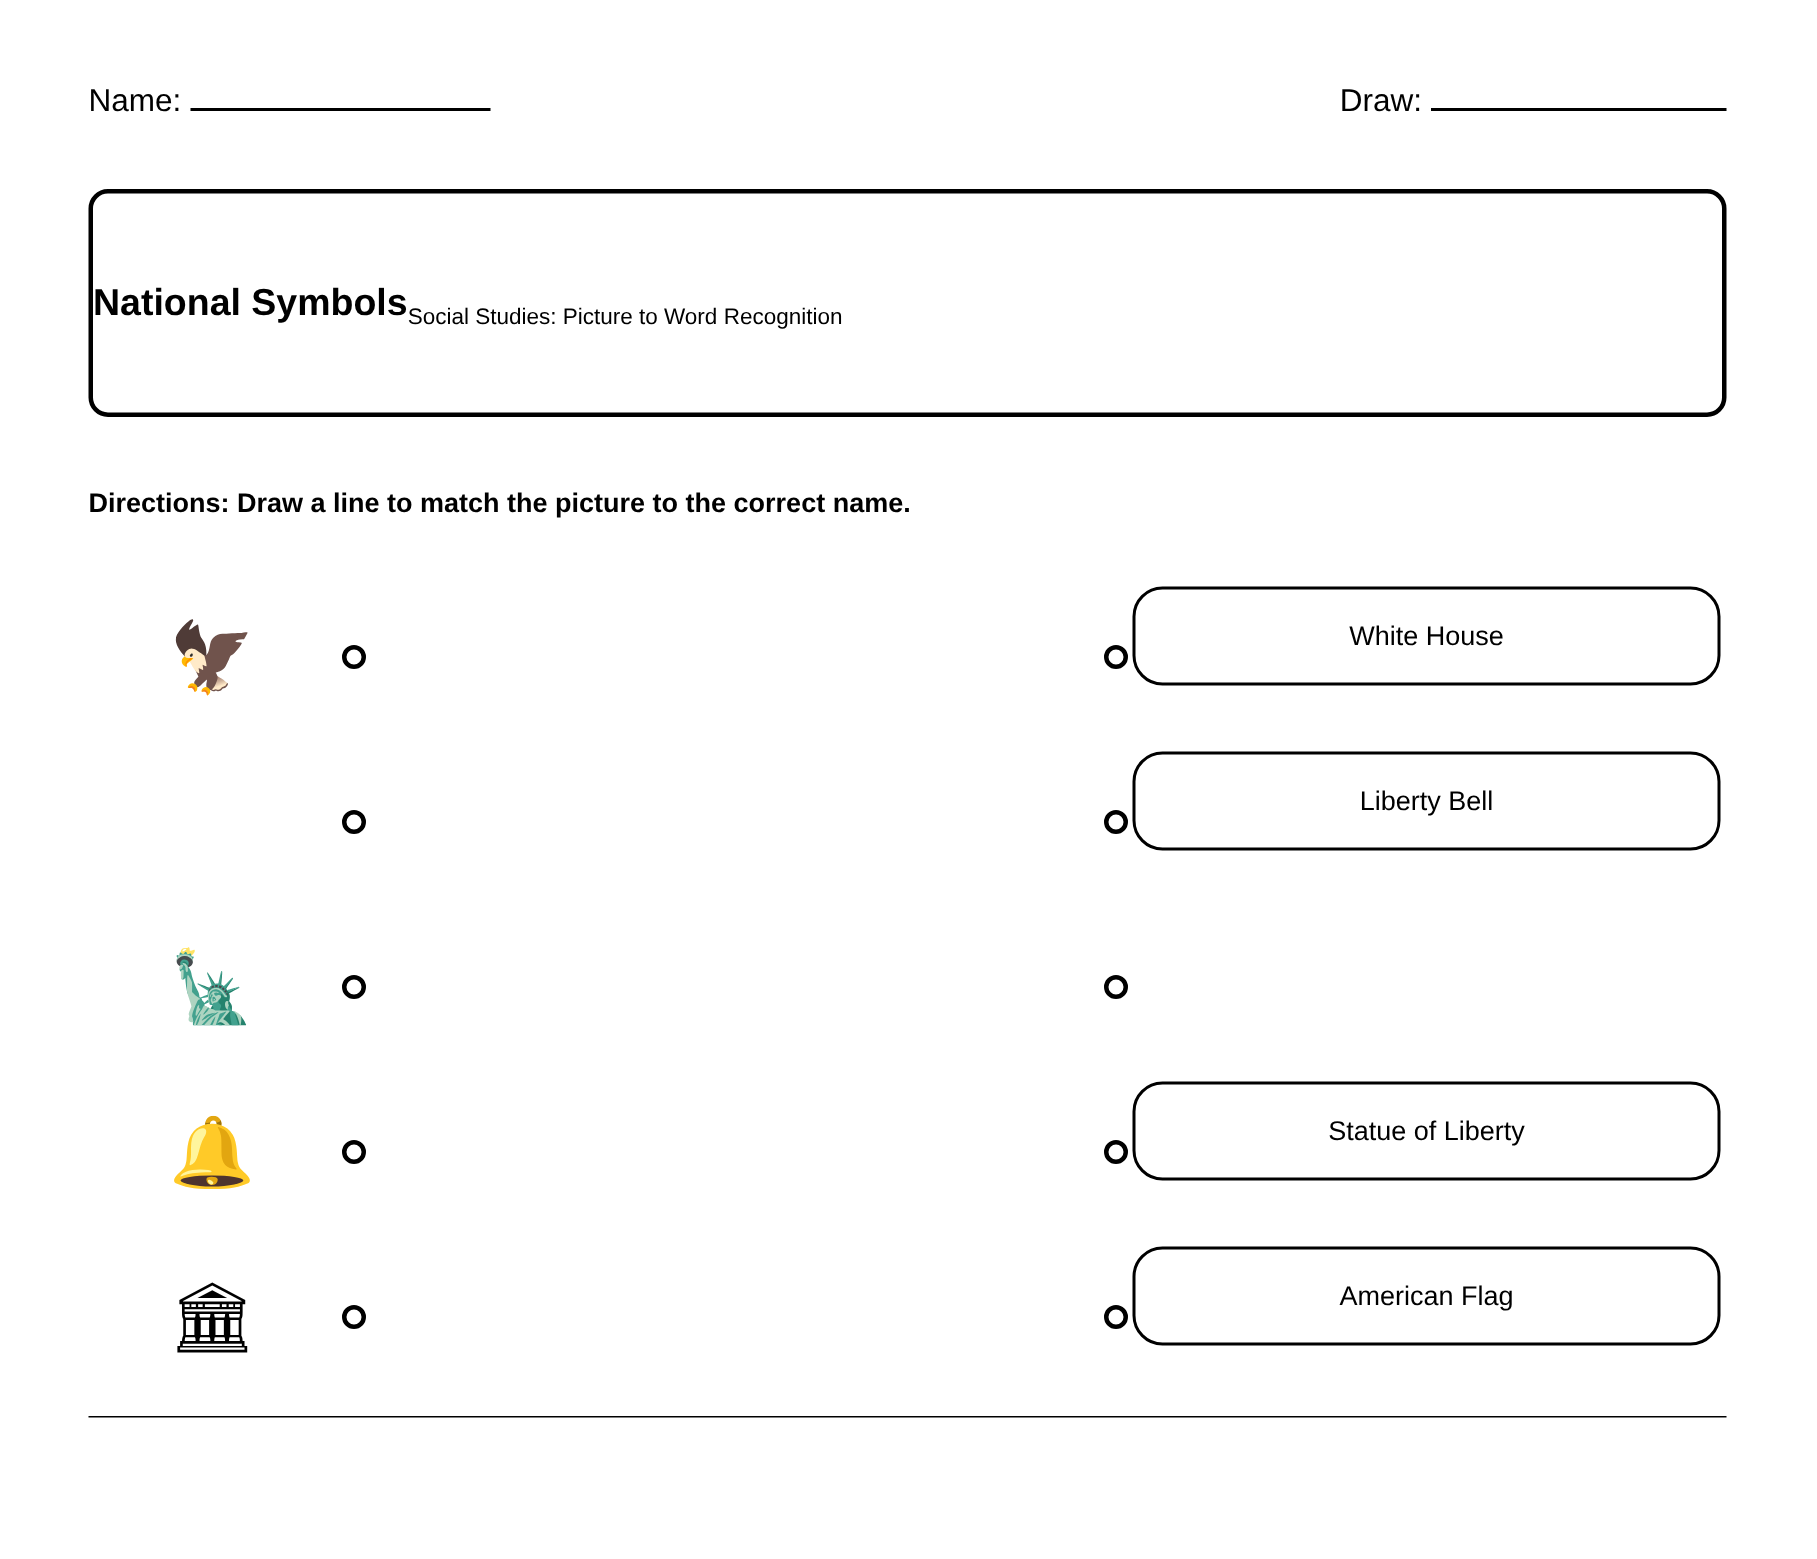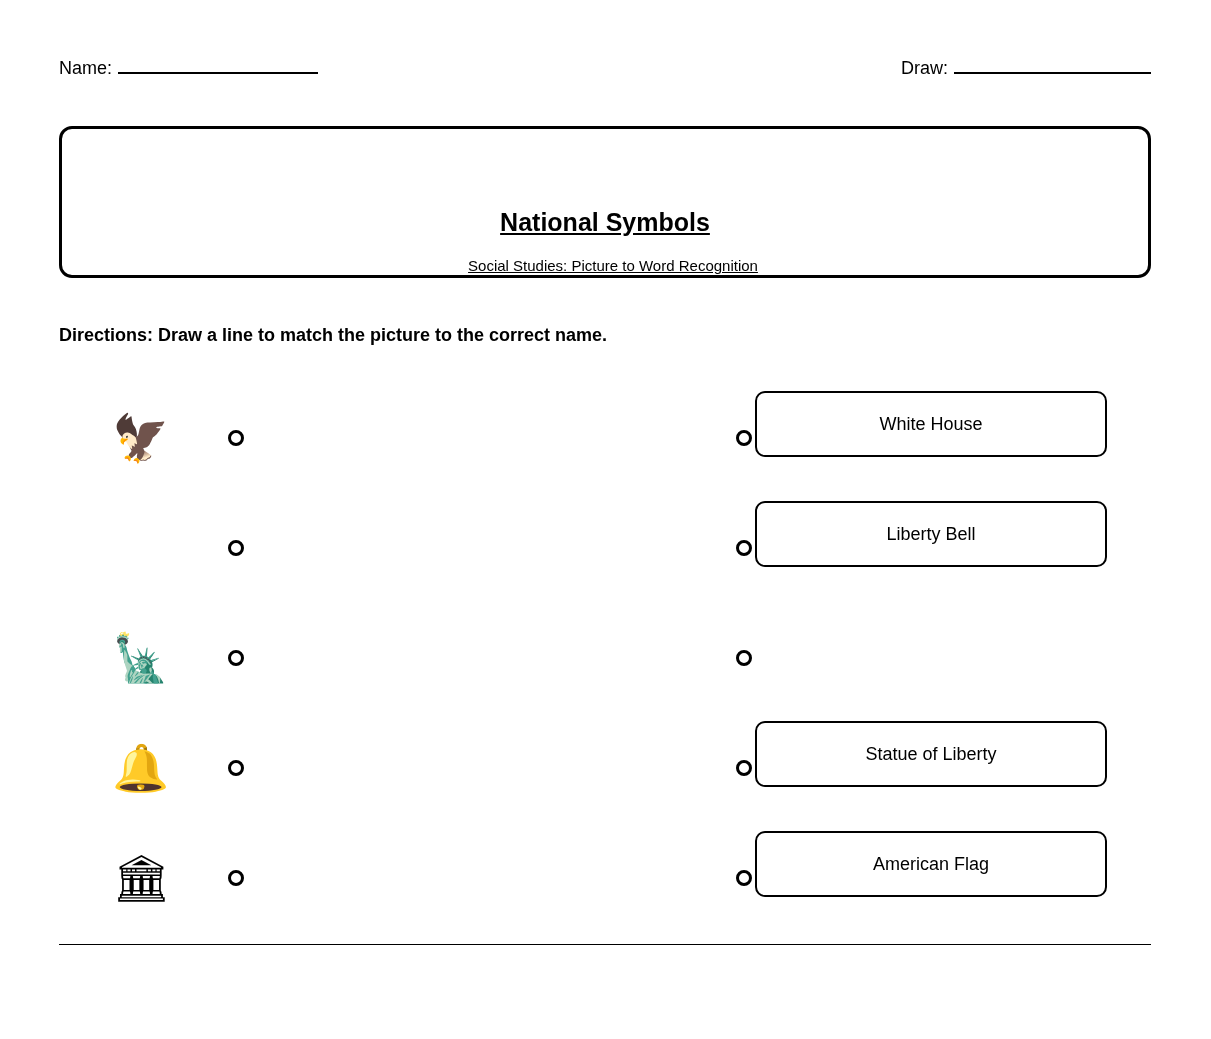--- a/index.html
+++ b/index.html
@@ -29,21 +29,21 @@
     width: 1092px;
     display: flex;
     justify-content: space-between;
     align-items: flex-end;
   }
   .field {
     display: flex;
     align-items: flex-end;
   }
   .field-label {
-    font-size: 18px;
+    font-size: 21px;
     line-height: 20px;
     white-space: nowrap;
   }
   .field-rule {
     display: block;
     height: 0;
     border-bottom: 2.4px solid #000;
     margin-left: 6px;
     margin-bottom: 4px;
   }
@@ -54,37 +54,35 @@
   .title-card {
     position: absolute;
     left: 59px;
     top: 126px;
     width: 1092px;
     height: 152px;
     box-sizing: border-box;
     border: 3px solid #000;
     border-radius: 13px;
     display: flex;
-    flex-direction: column;
+    flex-direction: row;
     align-items: center;
-    justify-content: flex-end;
-    text-decoration: underline;
+    justify-content: flex-start;
   }
   .title-main {
     font-size: 25px;
     font-weight: bold;
     line-height: 30px;
     text-align: center;
   }
   .title-sub {
     margin-top: 20px;
     font-size: 15px;
     line-height: 18px;
     text-align: center;
-    margin-left: 16px;
   }
 
   
   .directions {
     position: absolute;
     left: 59px;
     top: 324px;
     font-size: 18px;
     font-weight: bold;
     line-height: 22px;
@@ -141,25 +139,25 @@
   .dot-right {
     left: 677px;
     top: 47px;
     z-index: 3;
   }
 
   .answer-box {
     position: absolute;
     left: 696px;
     top: 8px;
-    width: 352px;
+    width: 392px;
     height: 66px;
     box-sizing: border-box;
     border: 2.4px solid #000;
-    border-radius: 10px;
+    border-radius: 20px;
     background: #fff;
     display: flex;
     align-items: center;
     justify-content: center;
     z-index: 2;
   }
   .answer-label {
     font-size: 18px;
     line-height: 22px;
     text-align: center;

